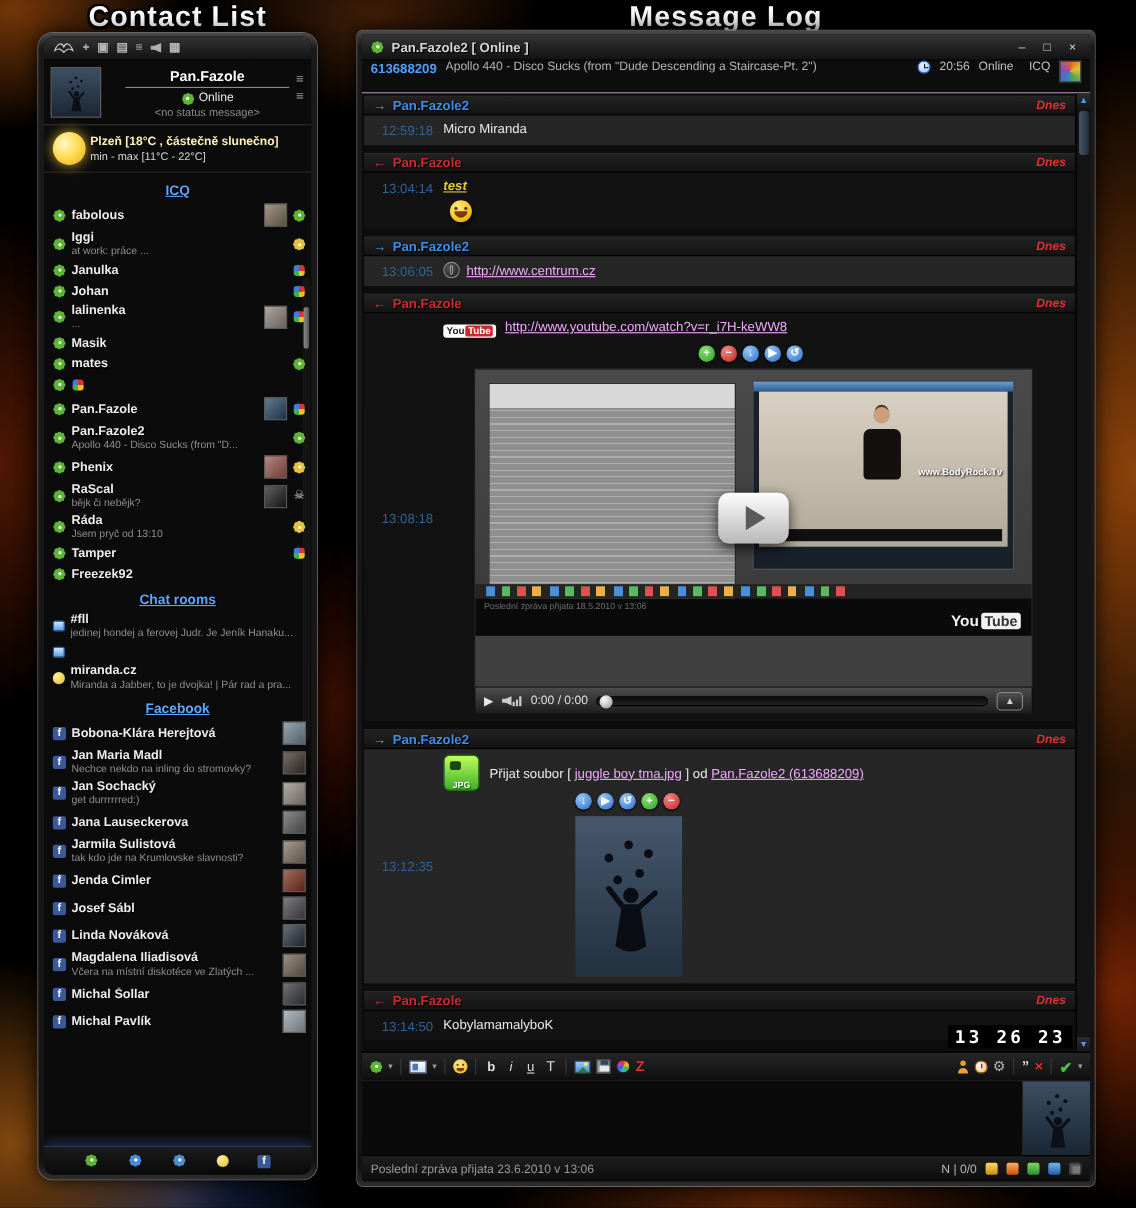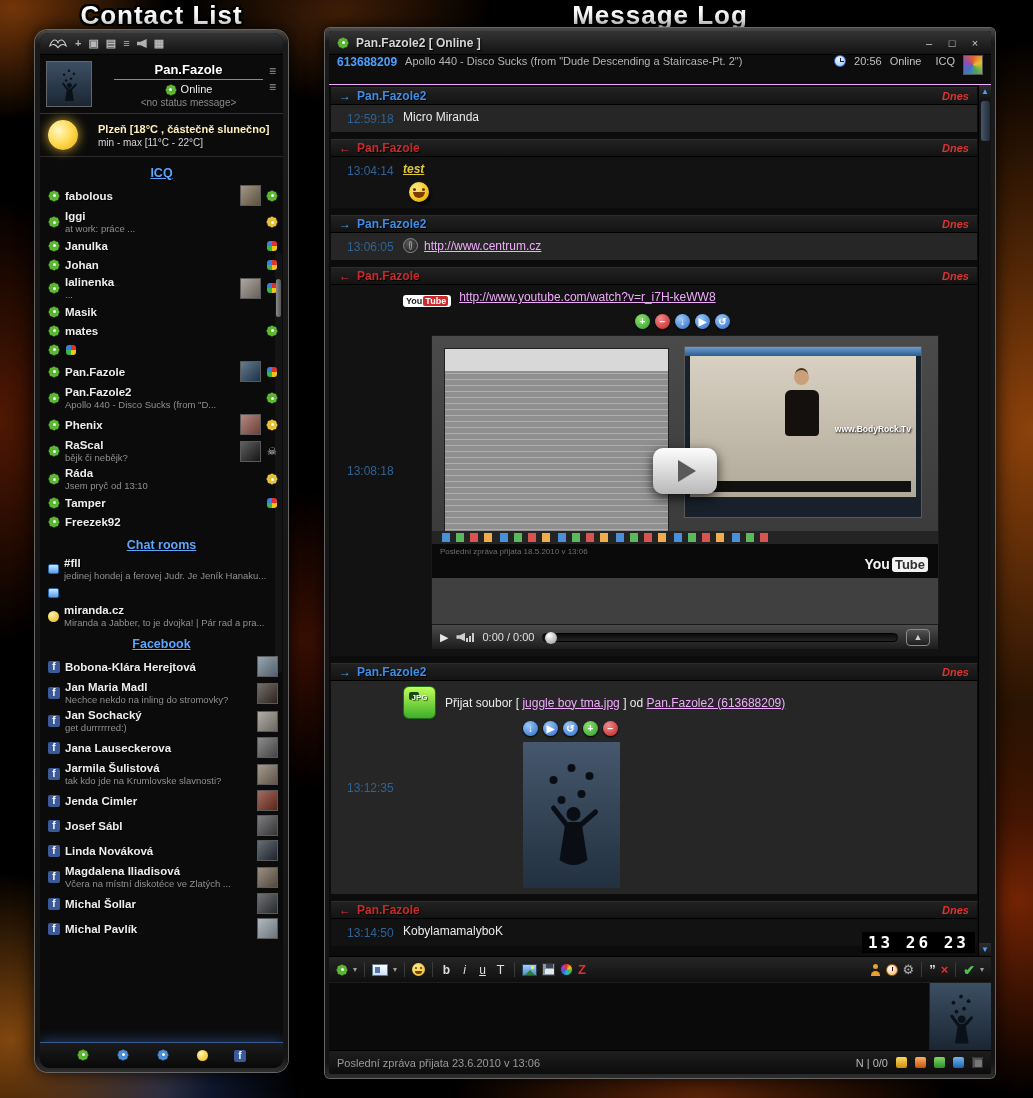--- a/index.html
+++ b/index.html
@@ -57,21 +57,21 @@
   
   .cl-user{display:flex;gap:8px;padding:6px 6px 5px;border-bottom:1px solid #333;position:relative;flex:none}
   .avatar-box{border:1px solid #666;background:linear-gradient(#3c4f63,#1b2633);flex:none;overflow:hidden}
   .uav{width:46px;height:46px}
   .umid{flex:1;min-width:0;text-align:center}
   .uname{font-size:13px;font-weight:bold;color:#fff;border-bottom:1px solid #8a8a8a;padding-bottom:2px;margin:1px 14px 0;text-shadow:1px 1px 2px #000}
   .ustatus{font-size:11px;color:#ececec;margin-top:3px;display:flex;justify-content:center;gap:5px;align-items:center}
   .umsg{font-size:10px;color:#8a8a8a;margin-top:2px}
   .uham{position:absolute;right:7px;color:#9a9a9a;font-size:12px;line-height:1}
   .uham.h1{top:10px}.uham.h2{top:26px}
-  .weather{display:flex;align-items:center;gap:20px;padding:6px 8px;border-bottom:1px solid #2a2a2a;flex:none}
+  .weather{display:flex;align-items:center;gap:4px;padding:6px 8px;border-bottom:1px solid #2a2a2a;flex:none}
   .sun{width:30px;height:30px;border-radius:50%;flex:none;background:radial-gradient(circle at 35% 35%,#fff8c8,#ffd94d 50%,#e8a818);box-shadow:0 0 12px rgba(255,210,60,.8)}
   .wline1{font-size:11px;font-weight:bold;color:#ffefb8}
   .wline2{font-size:10px;color:#d6d6d6;margin-top:2px}
   .cl-body{flex:1;overflow:hidden;position:relative;padding-top:2px}
   .grp{text-align:center;color:#5aa7ff;font-weight:bold;font-size:12.5px;text-decoration:underline;margin:7px 0 3px;text-shadow:1px 1px 2px #000}
   .c-row{display:flex;align-items:center;gap:5px;padding:2px 5px 2px 8px;min-height:19px}
   .c-main{flex:1;min-width:0;display:flex;flex-direction:column}
   .c-name{font-size:11.5px;font-weight:bold;color:#ededed;white-space:nowrap;overflow:hidden;text-overflow:ellipsis;text-shadow:1px 1px 1px #000}
   .c-status{font-size:9.5px;color:#909090;white-space:nowrap;overflow:hidden;text-overflow:ellipsis;margin-top:1px}
   .c-status:empty{display:none}
@@ -157,21 +157,21 @@
   .vol .b1{height:4px}.vol .b2{height:6px}.vol .b3{height:9px}
   .vtime{color:#e0e0e0;font-size:11px;white-space:nowrap}
   .vtrack{flex:1;height:9px;border-radius:5px;background:linear-gradient(#0a0a0a,#242424);border:1px solid #000;position:relative}
   .vknob{position:absolute;left:2px;top:-2px;width:12px;height:12px;border-radius:50%;background:radial-gradient(circle at 35% 30%,#fff,#909090)}
   .eject{width:24px;height:17px;border:1px solid #8a8a8a;border-radius:4px;background:linear-gradient(#525252,#1e1e1e);color:#d0d0d0;font-size:9px;display:flex;align-items:center;justify-content:center}
 
   
   .file-row{display:flex;align-items:center;gap:9px}
   .jpg-ic{width:33px;height:33px;border-radius:6px;background:linear-gradient(#bfff5a,#3fae2a);border:1px solid #1f6a12;position:relative;flex:none}
   .jpg-ic::before{content:"";position:absolute;left:5px;top:5px;width:10px;height:8px;border-radius:2px;background:#184a10}
-  .jpg-label{position:absolute;left:0;right:0;bottom:16px;text-align:center;color:#fff;font-weight:bold;font-size:8px;text-shadow:1px 1px 1px #1a5a10}
+  .jpg-label{position:absolute;left:0;right:0;bottom:0;text-align:center;color:#fff;font-weight:bold;font-size:8px;text-shadow:1px 1px 1px #1a5a10}
   .file-text{font-size:12px;color:#eaeaea}
   .jug-img{width:97px;height:146px;margin-left:120px;background:linear-gradient(180deg,#46586e,#22303f)}
 
   
   .log-scroll{position:absolute;right:0;top:0;bottom:0;width:13px;background:#141414;border-left:1px solid #000}
   .ls-btn{height:13px;display:flex;align-items:center;justify-content:center;color:#4d9fff;font-size:8px;background:linear-gradient(#2e2e2e,#161616)}
   .ls-btn.bottom{position:absolute;bottom:0;left:0;right:0}
   .ls-thumb{position:absolute;left:2px;top:16px;width:9px;height:40px;border-radius:3px;background:linear-gradient(90deg,#46566a,#222c38)}
   .log-clock{position:absolute;right:16px;bottom:3px;background:#000;padding:1px 6px;color:#fff;font-weight:bold;font-size:16px;letter-spacing:3px;font-family:"DejaVu Sans Mono",monospace}
 

